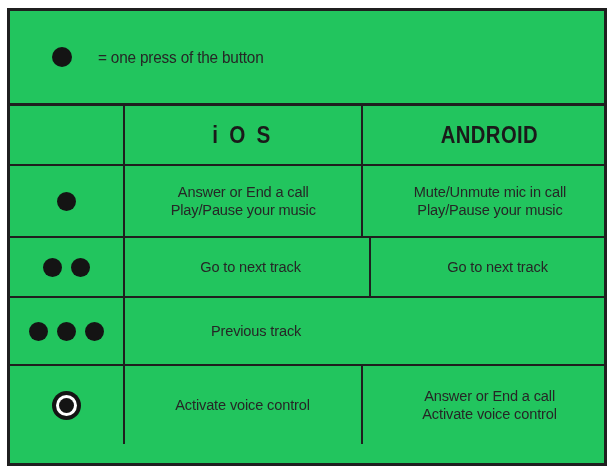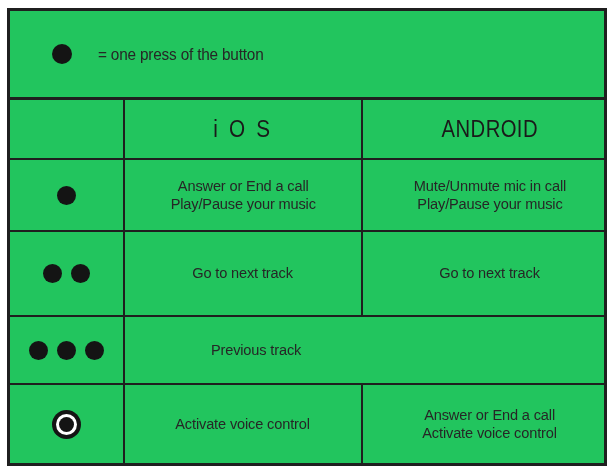--- a/index.html
+++ b/index.html
@@ -117,41 +117,41 @@
   }
   .row {
     display: flex;
     box-sizing: border-box;
     border-bottom: 2px solid #1f1f1f;
   }
   .row:last-child { border-bottom: none; }
 
   .row.head   { height: 60px; }
   .row.r0     { height: 72px; }
-  .row.r1     { height: 85px; }
+  .row.r1     { height: 60px; gap: 8px; }
   .row.r2     { height: 68px; }
   .row.r3     { height: 78px; }
 
   .cell {
     box-sizing: border-box;
     display: flex;
     align-items: center;
     justify-content: center;
     text-align: center;
     border-right: 2px solid #1f1f1f;
     padding: 0 6px;
   }
   .cell:last-child { border-right: none; margin-left: 12px; }
 
   .c-icon { flex: 0 0 115px; }
   .c-ios  { flex: 0 0 238px; }
   .c-and  { flex: 1 1 auto; }
 
   .head .cell {
-    font-weight: normal;
+    font-weight: bold;
     font-size: 23px;
     color: #1a1a1a;
   }
   .hdr-ios {
     letter-spacing: 3px;
     transform: scaleX(0.9);
   }
   .hdr-and {
     letter-spacing: 0.5px;
     transform: scaleX(0.88);

